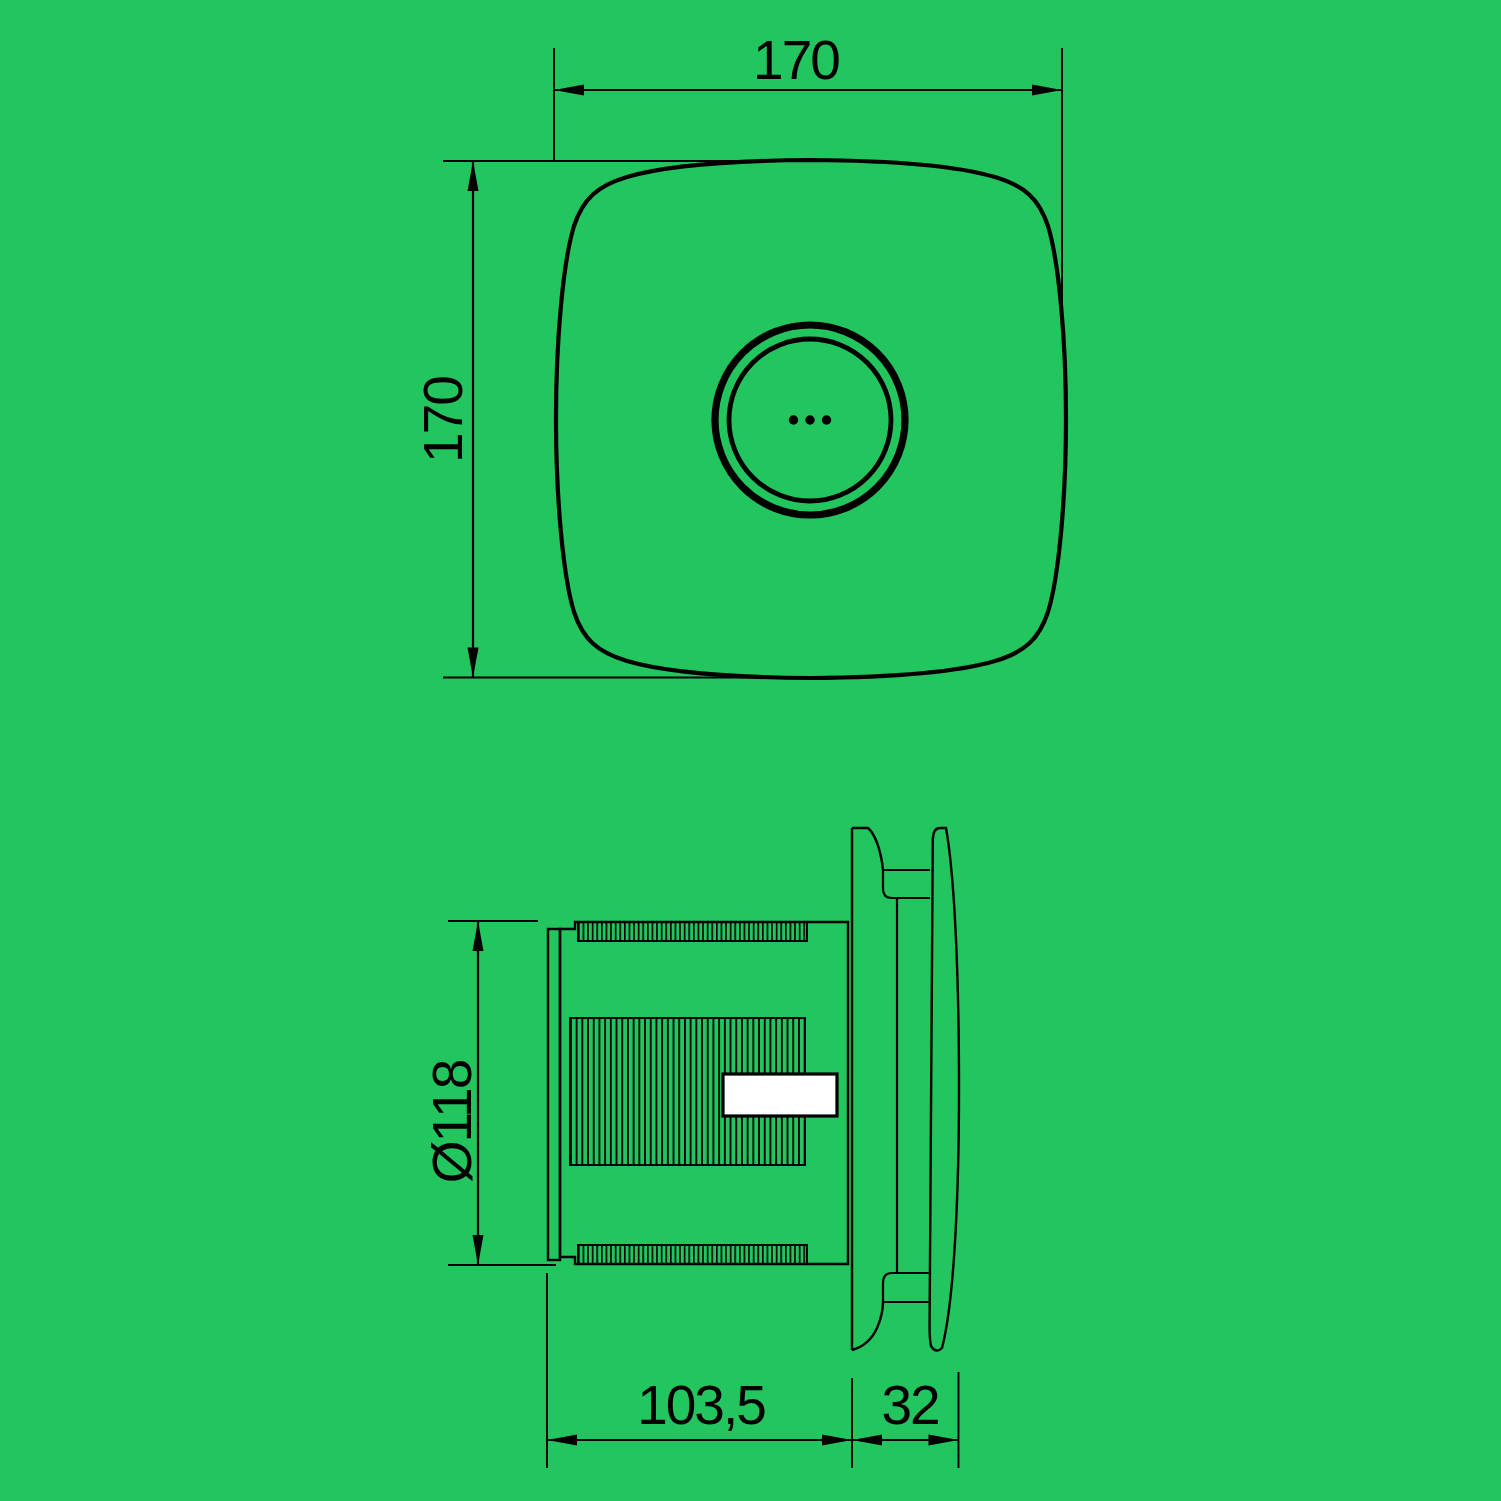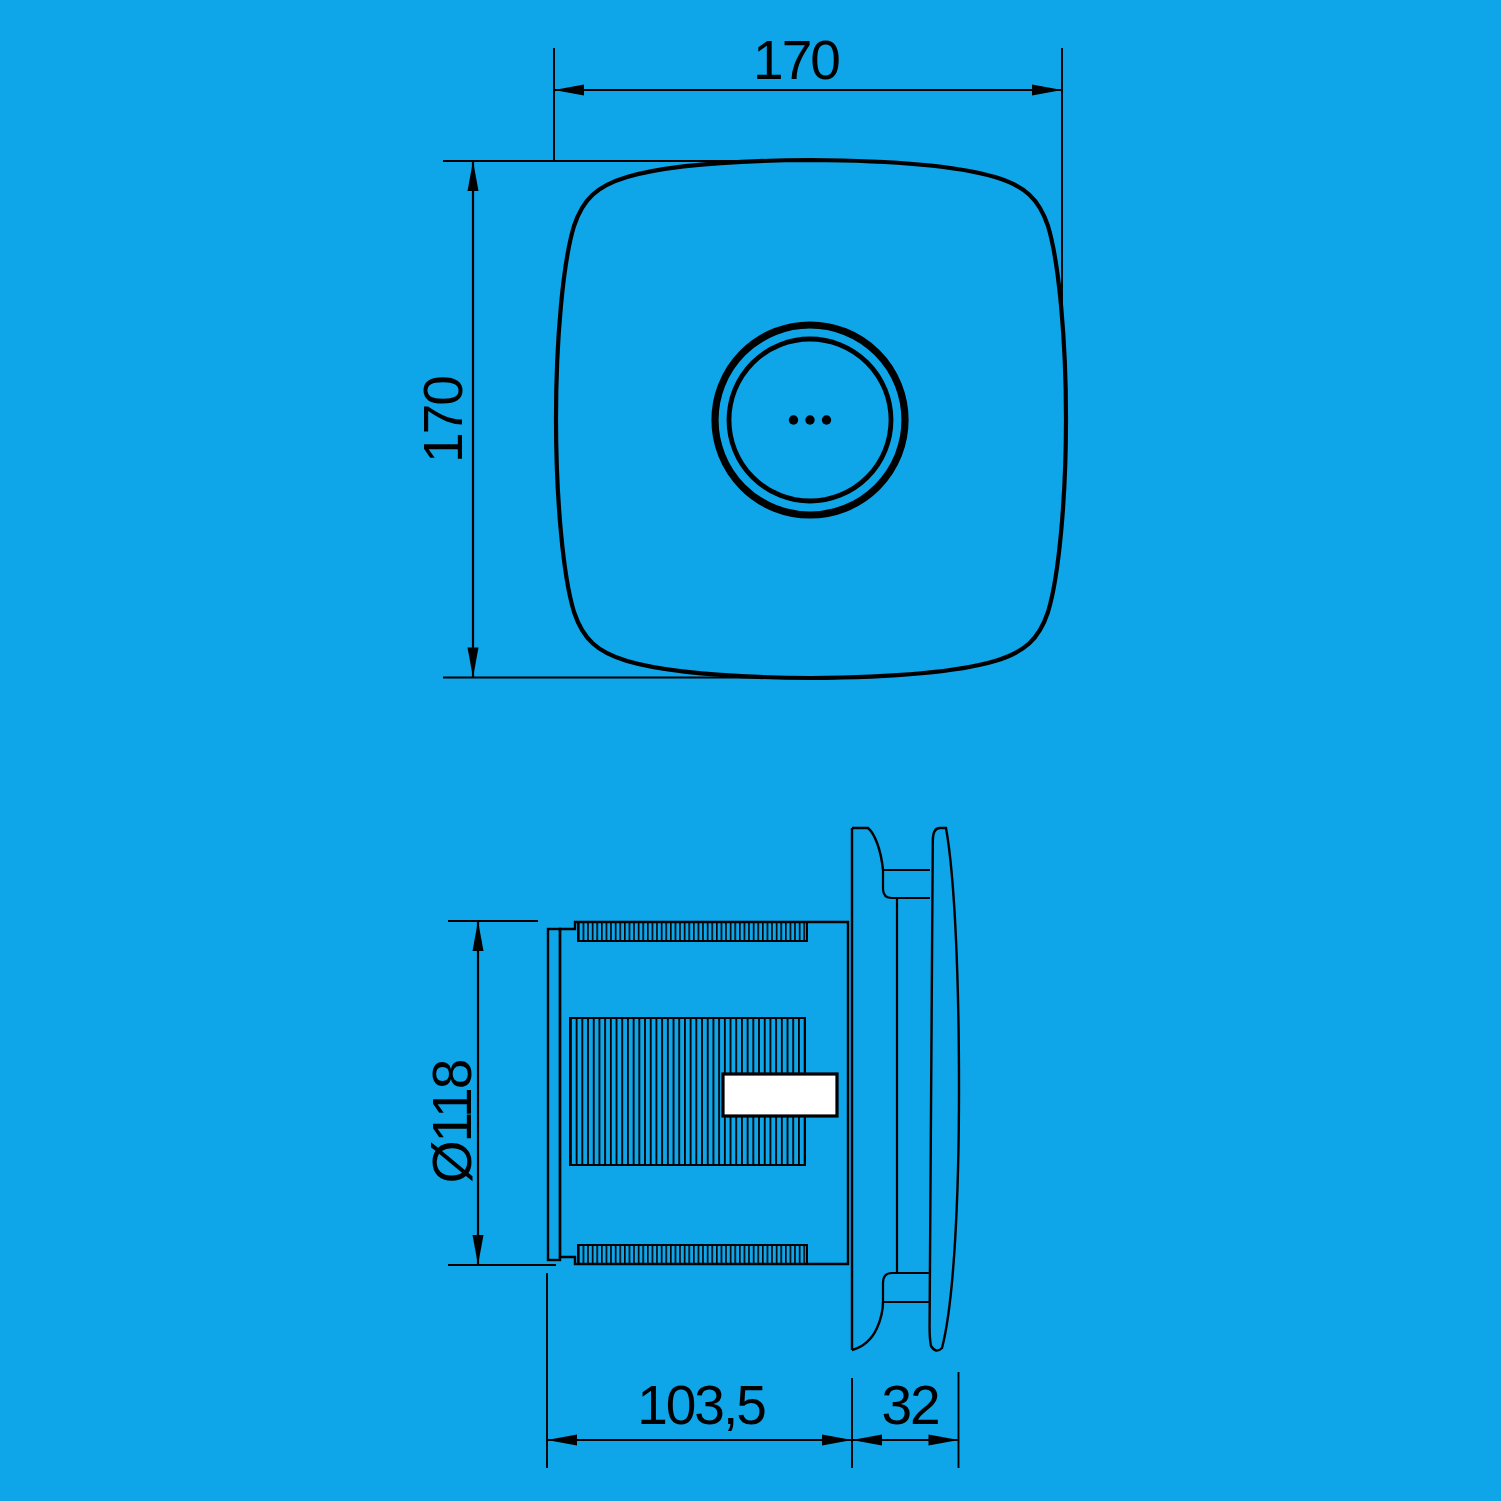--- a/index.html
+++ b/index.html
@@ -1,16 +1,16 @@
 <!DOCTYPE html>
 <html><head>
 <meta charset="utf-8">
 <style>
   html,body{margin:0;padding:0;background:#ffffff;}
-  .page{width:1501px;height:1501px;background:#0ea5e9;position:relative;overflow:hidden;}
+  .page{width:1501px;height:1501px;background:#22c55e;position:relative;overflow:hidden;}
   svg{display:block;}
   .dim-text{font-family:"Liberation Sans", sans-serif;font-size:55px;letter-spacing:-2px;fill:#000;}
   .ln{stroke:#000;fill:none;}
 </style>
 </head>
 <body>
 
 <div class="page">
 <svg width="1501" height="1501" viewBox="0 0 1501 1501" xmlns="http://www.w3.org/2000/svg">
 

